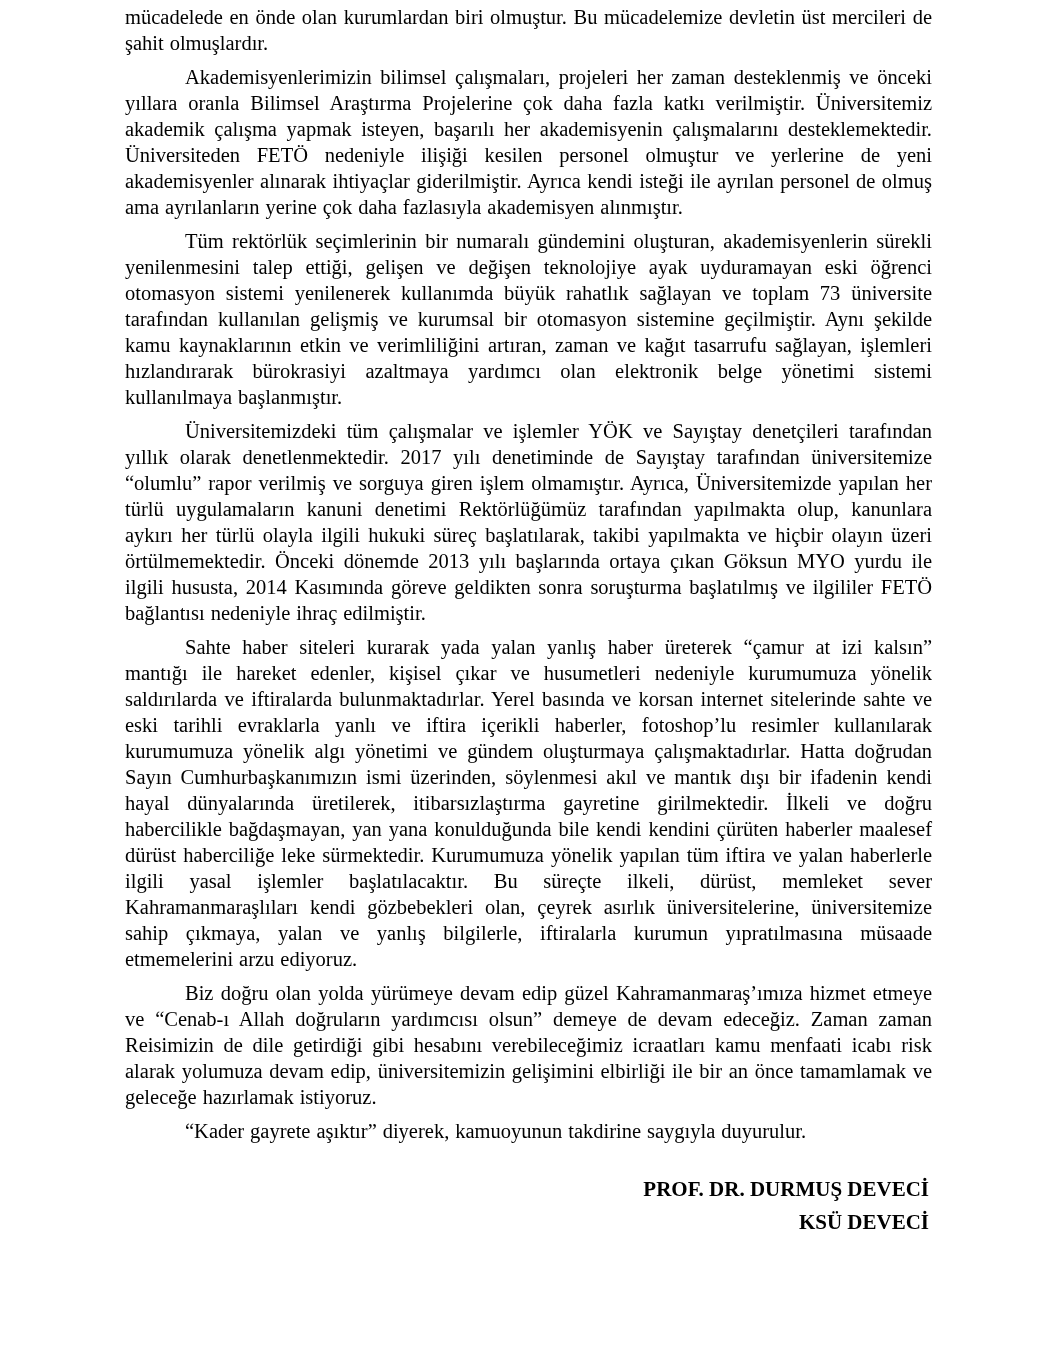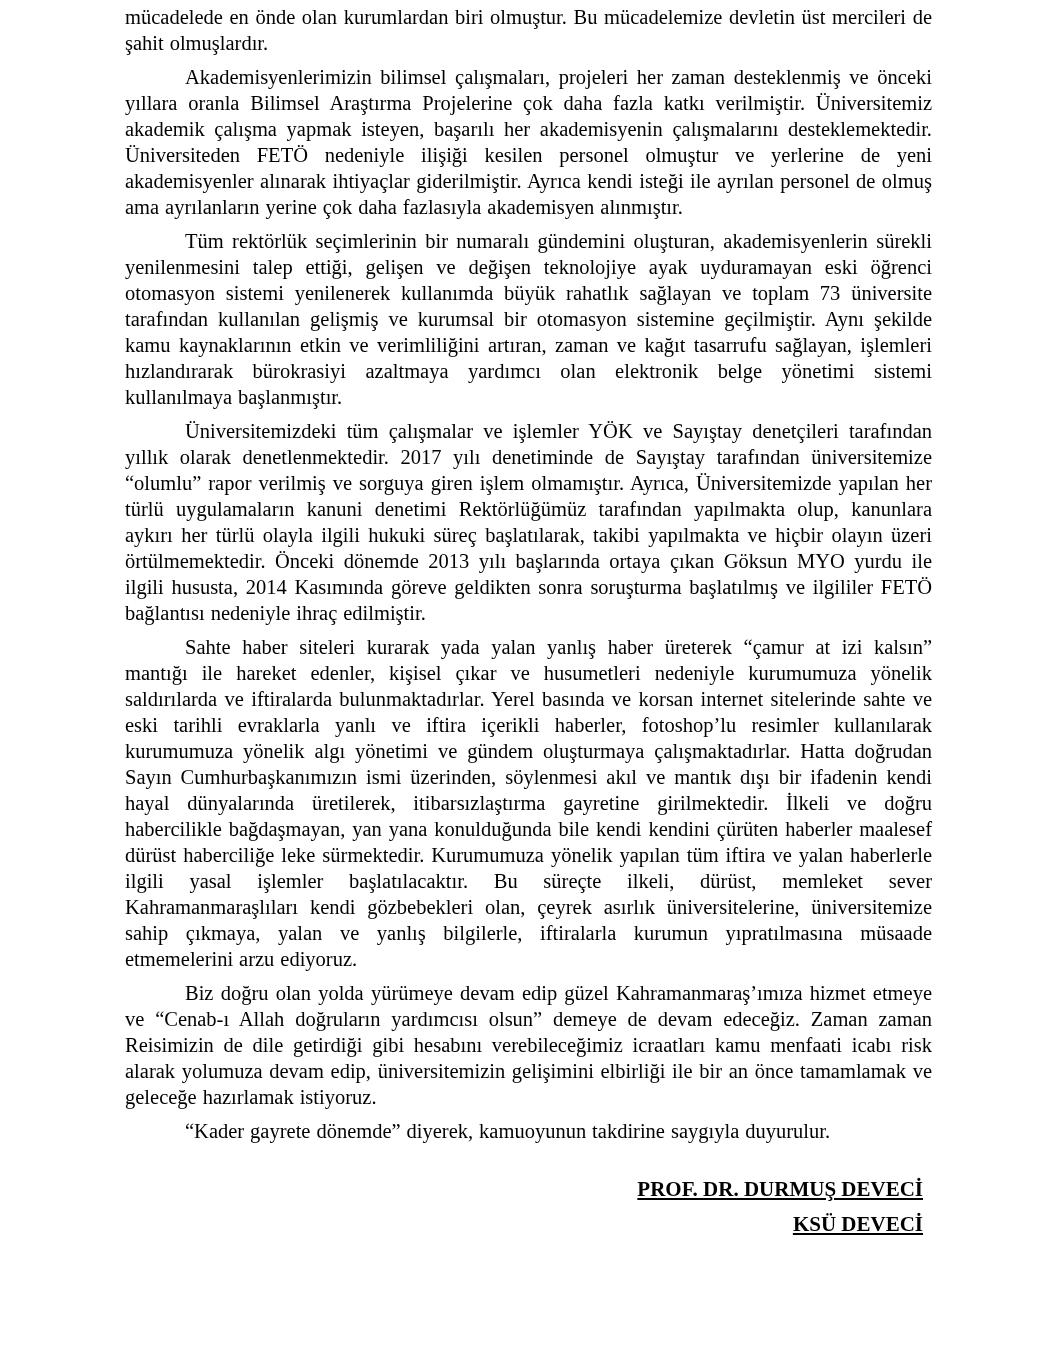--- a/index.html
+++ b/index.html
@@ -34,22 +34,21 @@
     text-indent: 0;
   }
   .signature {
     margin-top: 32px;
     text-align: right;
   }
   .sig-line {
     font-weight: bold;
     font-size: 21px;
     line-height: 26px;
-    margin: 9px;
-    text-decoration: underline;
+    margin: 3px;
   }
   .sig-name {
     margin-bottom: 7px;
   }
 </style>
 </head>
 <body>
 
 <div class="page">
   <p class="par no-indent">mücadelede en önde olan kurumlardan biri olmuştur. Bu mücadelemize devletin üst mercileri de şahit olmuşlardır.</p>
@@ -57,19 +56,19 @@
   <p class="par">Akademisyenlerimizin bilimsel çalışmaları, projeleri her zaman desteklenmiş ve önceki yıllara oranla Bilimsel Araştırma Projelerine çok daha fazla katkı verilmiştir. Üniversitemiz akademik çalışma yapmak isteyen, başarılı her akademisyenin çalışmalarını desteklemektedir. Üniversiteden FETÖ nedeniyle ilişiği kesilen personel olmuştur ve yerlerine de yeni akademisyenler alınarak ihtiyaçlar giderilmiştir. Ayrıca kendi isteği ile ayrılan personel de olmuş ama ayrılanların yerine çok daha fazlasıyla akademisyen alınmıştır.</p>
 
   <p class="par">Tüm rektörlük seçimlerinin bir numaralı gündemini oluşturan, akademisyenlerin sürekli yenilenmesini talep ettiği, gelişen ve değişen teknolojiye ayak uyduramayan eski öğrenci otomasyon sistemi yenilenerek kullanımda büyük rahatlık sağlayan ve toplam 73 üniversite tarafından kullanılan gelişmiş ve kurumsal bir otomasyon sistemine geçilmiştir. Aynı şekilde kamu kaynaklarının etkin ve verimliliğini artıran, zaman ve kağıt tasarrufu sağlayan, işlemleri hızlandırarak bürokrasiyi azaltmaya yardımcı olan elektronik belge yönetimi sistemi kullanılmaya başlanmıştır.</p>
 
   <p class="par">Üniversitemizdeki tüm çalışmalar ve işlemler YÖK ve Sayıştay denetçileri tarafından yıllık olarak denetlenmektedir. 2017 yılı denetiminde de Sayıştay tarafından üniversitemize “olumlu” rapor verilmiş ve sorguya giren işlem olmamıştır. Ayrıca, Üniversitemizde yapılan her türlü uygulamaların kanuni denetimi Rektörlüğümüz tarafından yapılmakta olup, kanunlara aykırı her türlü olayla ilgili hukuki süreç başlatılarak, takibi yapılmakta ve hiçbir olayın üzeri örtülmemektedir. Önceki dönemde 2013 yılı başlarında ortaya çıkan Göksun MYO yurdu ile ilgili hususta, 2014 Kasımında göreve geldikten sonra soruşturma başlatılmış ve ilgililer FETÖ bağlantısı nedeniyle ihraç edilmiştir.</p>
 
   <p class="par">Sahte haber siteleri kurarak yada yalan yanlış haber üreterek “çamur at izi kalsın” mantığı ile hareket edenler, kişisel çıkar ve husumetleri nedeniyle kurumumuza yönelik saldırılarda ve iftiralarda bulunmaktadırlar. Yerel basında ve korsan internet sitelerinde sahte ve eski tarihli evraklarla yanlı ve iftira içerikli haberler, fotoshop’lu resimler kullanılarak kurumumuza yönelik algı yönetimi ve gündem oluşturmaya çalışmaktadırlar. Hatta doğrudan Sayın Cumhurbaşkanımızın ismi üzerinden, söylenmesi akıl ve mantık dışı bir ifadenin kendi hayal dünyalarında üretilerek, itibarsızlaştırma gayretine girilmektedir. İlkeli ve doğru habercilikle bağdaşmayan, yan yana konulduğunda bile kendi kendini çürüten haberler maalesef dürüst haberciliğe leke sürmektedir. Kurumumuza yönelik yapılan tüm iftira ve yalan haberlerle ilgili yasal işlemler başlatılacaktır. Bu süreçte ilkeli, dürüst, memleket sever Kahramanmaraşlıları kendi gözbebekleri olan, çeyrek asırlık üniversitelerine, üniversitemize sahip çıkmaya, yalan ve yanlış bilgilerle, iftiralarla kurumun yıpratılmasına müsaade etmemelerini arzu ediyoruz.</p>
 
   <p class="par">Biz doğru olan yolda yürümeye devam edip güzel Kahramanmaraş’ımıza hizmet etmeye ve “Cenab-ı Allah doğruların yardımcısı olsun” demeye de devam edeceğiz. Zaman zaman Reisimizin de dile getirdiği gibi hesabını verebileceğimiz icraatları kamu menfaati icabı risk alarak yolumuza devam edip, üniversitemizin gelişimini elbirliği ile bir an önce tamamlamak ve geleceğe hazırlamak istiyoruz.</p>
 
-  <p class="par">“Kader gayrete dönemde” diyerek, kamuoyunun takdirine saygıyla duyurulur.</p>
+  <p class="par">“Kader gayrete aşıktır” diyerek, kamuoyunun takdirine saygıyla duyurulur.</p>
 
   <div class="signature">
     <p class="sig-line sig-name">PROF. DR. DURMUŞ DEVECİ</p>
     <p class="sig-line sig-title">KSÜ DEVECİ</p>
   </div>
 </div>
 
 </body></html>

